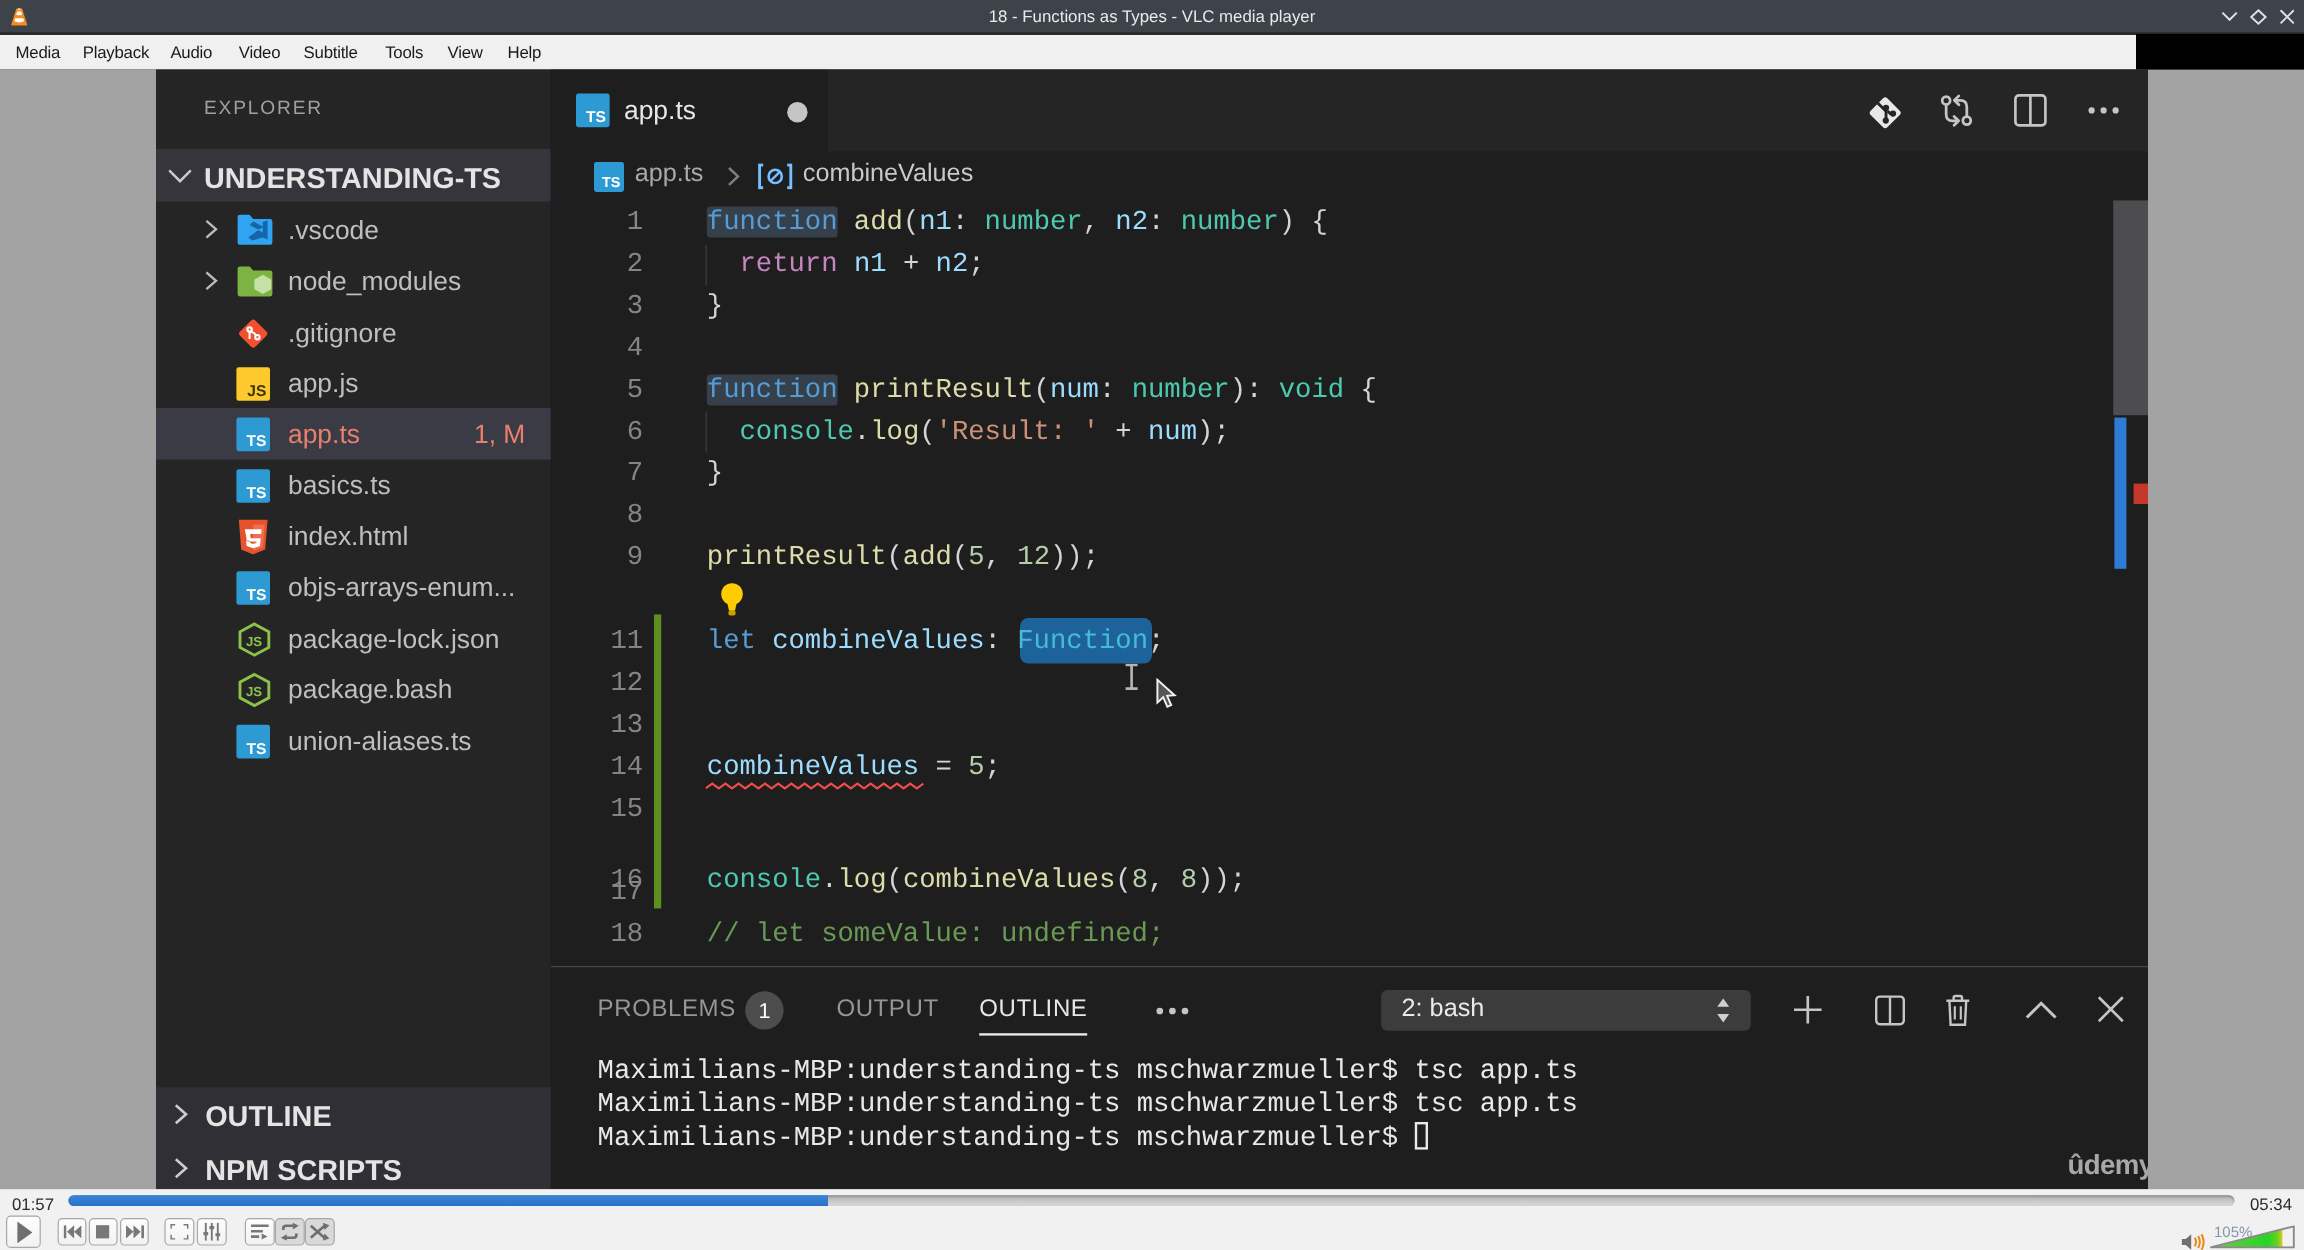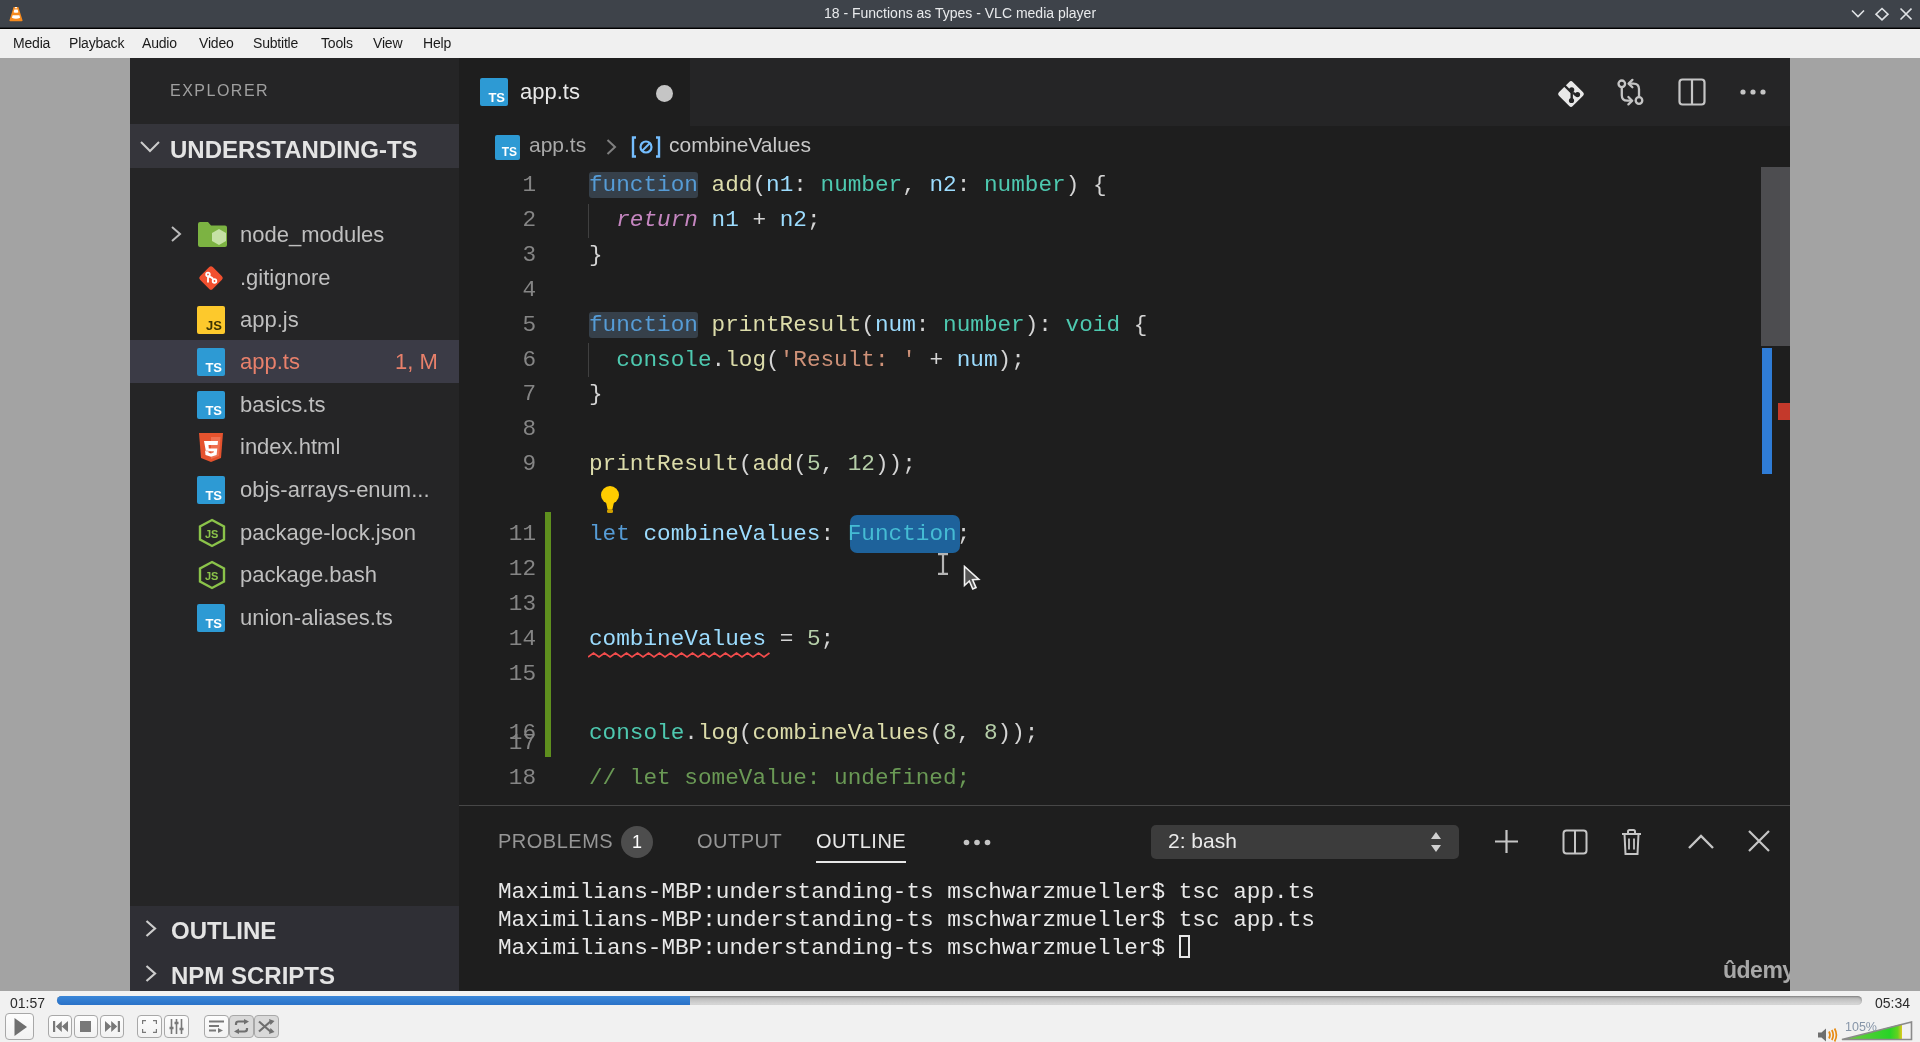--- a/index.html
+++ b/index.html
@@ -5,21 +5,21 @@
   * { margin:0; padding:0; box-sizing:border-box; }
   html,body { width:1920px; height:1042px; overflow:hidden; background:#000; }
   body { font-family:"Liberation Sans", sans-serif; position:relative; }
   .abs { position:absolute; }
 
   
   #titlebar { position:absolute; left:0; top:0; width:1920px; height:28px; background:#3e434a; border-bottom:1px solid #23262a; }
   #titletext { position:absolute; width:100%; top:5px; text-align:center; color:#e8eaec; font-size:14px; }
 
   
-  #menubar { position:absolute; left:0; top:29px; width:1920px; height:29px; background:#f0f0f0; color:#1a1a1a; font-size:14px; letter-spacing:-0.2px; }
+  #menubar { position:absolute; left:0; top:29px; width:1780px; height:29px; background:#f0f0f0; color:#1a1a1a; font-size:14px; letter-spacing:-0.2px; }
   #menubar span { position:absolute; top:6px; }
 
   
   #videoarea { position:absolute; left:0; top:58px; width:1920px; height:1007px; background:#a3a3a3; }
   #video { position:absolute; left:130px; top:0; width:1660px; height:933px; background:#1e1e1e; overflow:hidden; }
 
   
   #sidebar { position:absolute; left:0; top:0; width:329px; height:933px; background:#252526; }
   #explhead { position:absolute; left:40px; top:24px; color:#a0a0a0; font-size:16px; letter-spacing:1.5px; }
   .secthead { position:absolute; left:0; width:329px; color:#e4e4e4; font-size:24px; font-weight:bold; }
@@ -33,21 +33,21 @@
 
   
   #editor { position:absolute; left:329px; top:0; width:1331px; height:747px; background:#1e1e1e; }
   #tabbar { position:absolute; left:0; top:0; width:1331px; height:68px; background:#252526; }
   #tab1 { position:absolute; left:0; top:0; width:231px; height:68px; background:#1e1e1e; }
   #breadcrumb { position:absolute; left:0; top:68px; width:1331px; height:43px; color:#a9a9a9; font-size:21px; }
   .code { font-family:"Liberation Mono", monospace; font-size:22.7px; white-space:pre; }
   .cline { position:absolute; left:0; height:34.9px; line-height:34.9px; width:1331px; }
   .lnum { position:absolute; left:0px; width:77px; text-align:right; color:#858585; }
   .ctext { position:absolute; left:130px; }
-  .kb { color:#569cd6; } .kc { color:#c586c0;font-style:italic; } .fn { color:#dcdcaa; }
+  .kb { color:#569cd6; } .kc { color:#c586c0; } .fn { color:#dcdcaa; }
   .pm { color:#9cdcfe; } .ty { color:#4ec9b0; } .st { color:#ce9178; }
   .nu { color:#b5cea8; } .pu { color:#d4d4d4; } .cm { color:#6a9955; }
   .whl { background:#36404a; border-radius:3px; }
 
   
   #panel { position:absolute; left:329px; top:747px; width:1331px; height:186px; background:#1e1e1e; border-top:1px solid #474747; }
   .ptab { position:absolute; top:24px; color:#969696; font-size:20px; letter-spacing:0.5px; }
   .picon { position:absolute; }
 
   
@@ -85,20 +85,31 @@
   <div id="videoarea">
     <div id="video">
       <div id="sidebar">
         <div id="explhead">EXPLORER</div>
         <div class="abs" style="left:0;top:66px;width:329px;height:44px;background:#35353b"></div>
         <svg class="abs" style="left:9px;top:82px" width="22" height="13" viewBox="0 0 22 13">
           <path d="M2 2 L11 11 L20 2" stroke="#cccccc" stroke-width="2" fill="none"></path>
         </svg>
         <div class="secthead" style="left:40px;top:78px">UNDERSTANDING-TS</div>
 
+        <div class="row" style="top:112px">
+          <svg class="rowchev" width="12" height="20" viewBox="0 0 12 20">
+            <path d="M2 3 L10 10 L2 17" stroke="#bbb" stroke-width="2" fill="none"></path>
+          </svg>
+          <svg class="ficon" style="width:31px;height:27px" viewBox="0 0 31 27">
+            <path d="M1 3 Q1 1 3 1 L11 1 L14 4.5 L28 4.5 Q30 4.5 30 6.5 L30 24 Q30 26 28 26 L3 26 Q1 26 1 24 Z" fill="#30a3f1"></path>
+            <path d="M22 7 L26 5.5 L26 21.5 L22 20 L13 22.5 L10 20 L18.5 13.5 L11 9.5 L14 6.5 L22 11 Z" fill="#1565a8"></path>
+            <path d="M22 11.5 L17.5 13.5 L22 15.8 Z" fill="#30a3f1"></path>
+          </svg>
+          <div class="lbl">.vscode</div>
+        </div>
         <div class="row" style="top:155px">
           <svg class="rowchev" width="12" height="20" viewBox="0 0 12 20">
             <path d="M2 3 L10 10 L2 17" stroke="#bbb" stroke-width="2" fill="none"></path>
           </svg>
           <svg class="ficon" style="width:31px;height:27px" viewBox="0 0 31 27">
             <path d="M1 3 Q1 1 3 1 L11 1 L14 4.5 L28 4.5 Q30 4.5 30 6.5 L30 24 Q30 26 28 26 L3 26 Q1 26 1 24 Z" fill="#7cb342"></path>
             <path d="M22 8 L29 12 L29 20 L22 24 L15 20 L15 12 Z" fill="#c5e1a5"></path>
           </svg>
           <div class="lbl">node_modules</div>
         </div>

